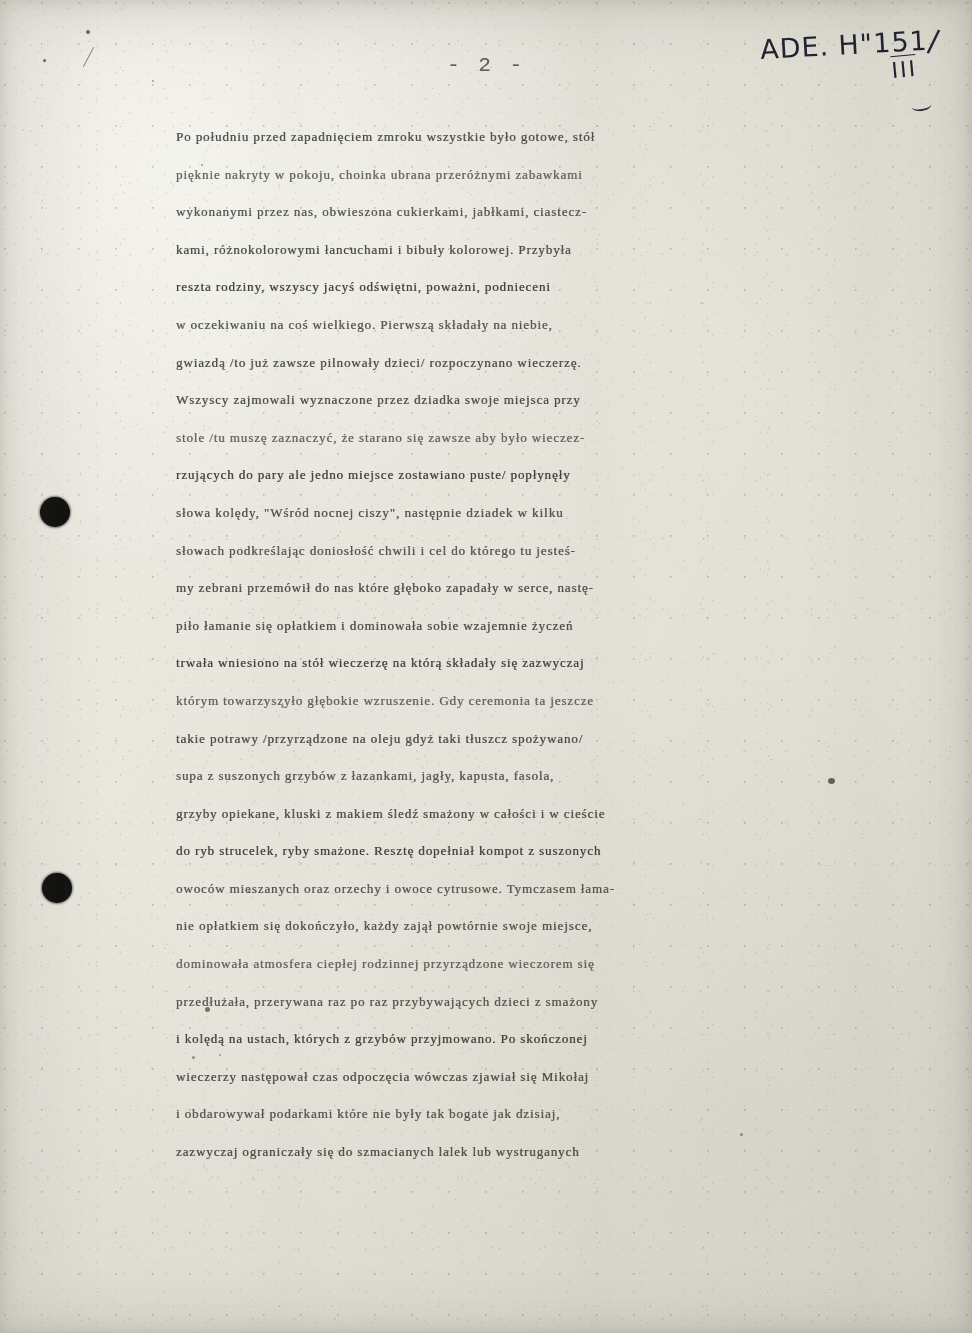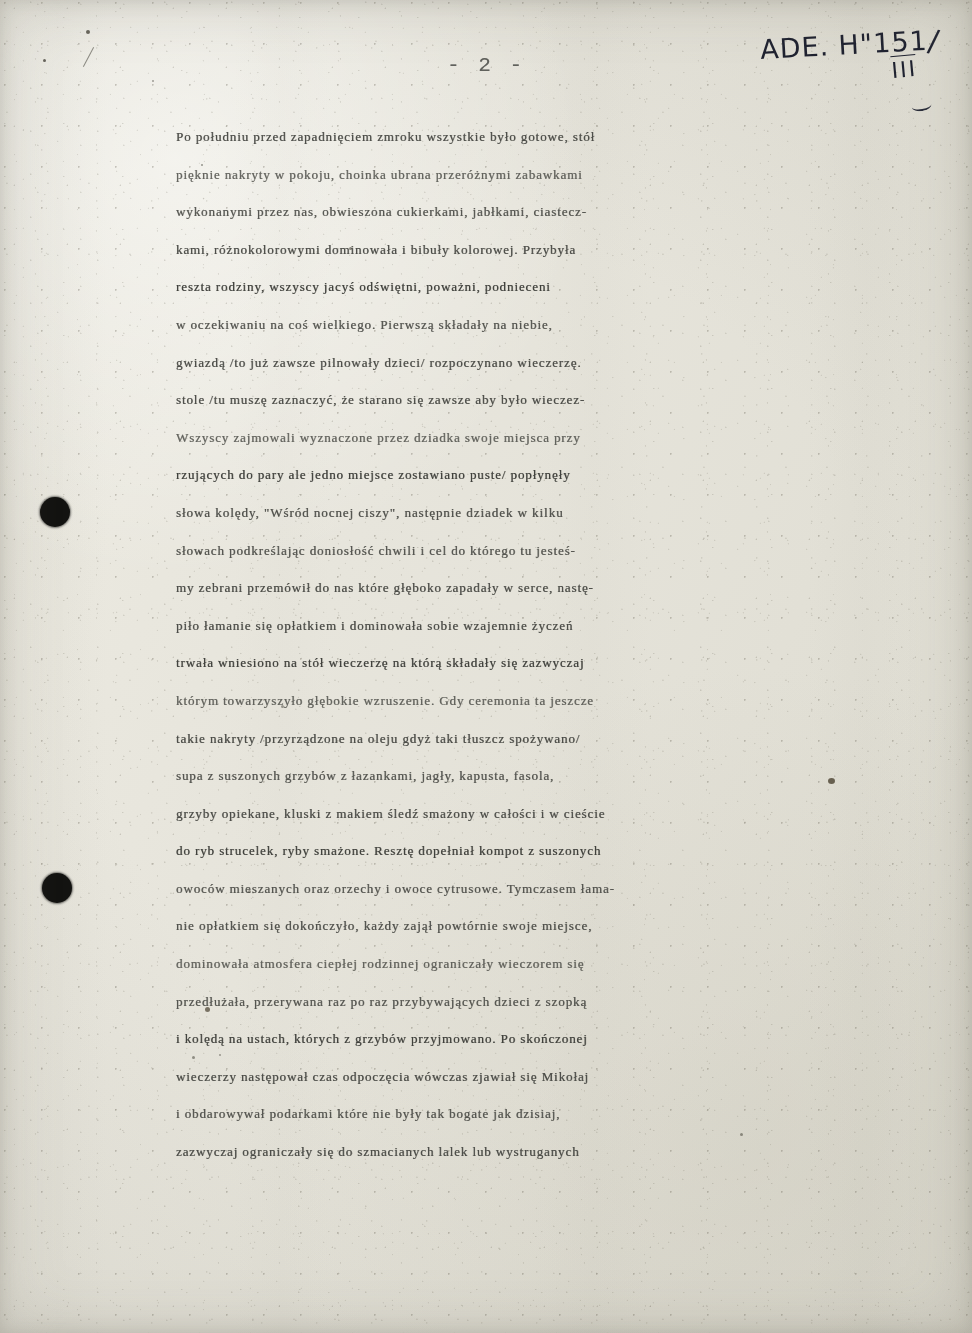--- a/index.html
+++ b/index.html
@@ -202,41 +202,41 @@
     <span class="ref-roman">III</span>
     <span class="ref-tick"></span>
   </div>
 
   <div class="page-number">- 2 -</div>
 
   <div class="body-text">
     <div class="typed-line">Po południu przed zapadnięciem zmroku wszystkie było gotowe, stół</div>
     <div class="typed-line">pięknie nakryty w pokoju, choinka ubrana przeróżnymi zabawkami</div>
     <div class="typed-line">wykonanymi przez nas, obwieszona cukierkami, jabłkami, ciastecz-</div>
-    <div class="typed-line">kami, różnokolorowymi dominowała i bibuły kolorowej. Przybyła</div>
+    <div class="typed-line">kami, różnokolorowymi łancuchami i bibuły kolorowej. Przybyła</div>
     <div class="typed-line">reszta rodziny, wszyscy jacyś odświętni, poważni, podnieceni</div>
     <div class="typed-line">w oczekiwaniu na coś wielkiego. Pierwszą składały na niebie,</div>
     <div class="typed-line">gwiazdą /to już zawsze pilnowały dzieci/ rozpoczynano wieczerzę.</div>
+    <div class="typed-line">Wszyscy zajmowali wyznaczone przez dziadka swoje miejsca przy</div>
     <div class="typed-line">stole /tu muszę zaznaczyć, że starano się zawsze aby było wieczez-</div>
-    <div class="typed-line">Wszyscy zajmowali wyznaczone przez dziadka swoje miejsca przy</div>
     <div class="typed-line">rzujących do pary ale jedno miejsce zostawiano puste/ popłynęły</div>
     <div class="typed-line">słowa kolędy, "Wśród nocnej ciszy", następnie dziadek w kilku</div>
     <div class="typed-line">słowach podkreślając doniosłość chwili i cel do którego tu jesteś-</div>
     <div class="typed-line">my zebrani przemówił do nas które głęboko zapadały w serce, nastę-</div>
     <div class="typed-line">piło łamanie się opłatkiem i dominowała sobie wzajemnie życzeń</div>
     <div class="typed-line">trwała wniesiono na stół wieczerzę na którą składały się zazwyczaj</div>
     <div class="typed-line">którym towarzyszyło głębokie wzruszenie. Gdy ceremonia ta jeszcze</div>
-    <div class="typed-line">takie nakryty /przyrządzone na oleju gdyż taki tłuszcz spożywano/</div>
+    <div class="typed-line">takie potrawy /przyrządzone na oleju gdyż taki tłuszcz spożywano/</div>
     <div class="typed-line">supa z suszonych grzybów z łazankami, jagły, kapusta, fasola,</div>
     <div class="typed-line">grzyby opiekane, kluski z makiem śledź smażony w całości i w cieście</div>
     <div class="typed-line">do ryb strucelek, ryby smażone. Resztę dopełniał kompot z suszonych</div>
     <div class="typed-line">owoców mieszanych oraz orzechy i owoce cytrusowe. Tymczasem łama-</div>
     <div class="typed-line">nie opłatkiem się dokończyło, każdy zajął powtórnie swoje miejsce,</div>
-    <div class="typed-line">dominowała atmosfera ciepłej rodzinnej ograniczały wieczorem się</div>
-    <div class="typed-line">przedłużała, przerywana raz po raz przybywających dzieci z szopką</div>
+    <div class="typed-line">dominowała atmosfera ciepłej rodzinnej przyrządzone wieczorem się</div>
+    <div class="typed-line">przedłużała, przerywana raz po raz przybywających dzieci z smażony</div>
     <div class="typed-line">i kolędą na ustach, których z grzybów przyjmowano. Po skończonej</div>
     <div class="typed-line">wieczerzy następował czas odpoczęcia wówczas zjawiał się Mikołaj</div>
     <div class="typed-line">i obdarowywał podarkami które nie były tak bogate jak dzisiaj,</div>
     <div class="typed-line">zazwyczaj ograniczały się do szmacianych lalek lub wystruganych</div>
   </div>
 
   <div class="punch-hole one"></div>
   <div class="punch-hole two"></div>
 
   <div class="speck" style="left:86px;  top:30px;  width:4px; height:4px;"></div>

